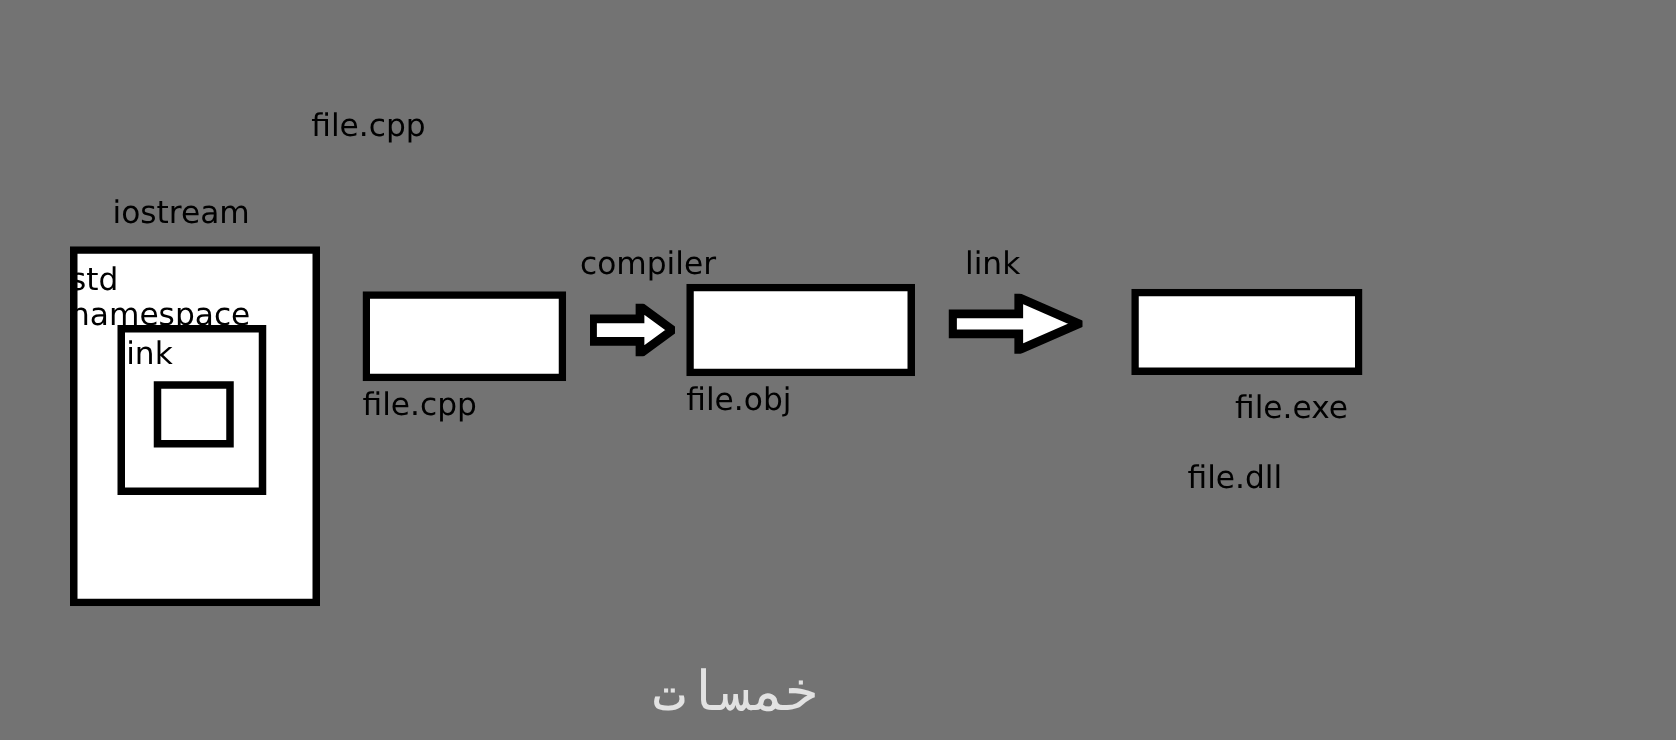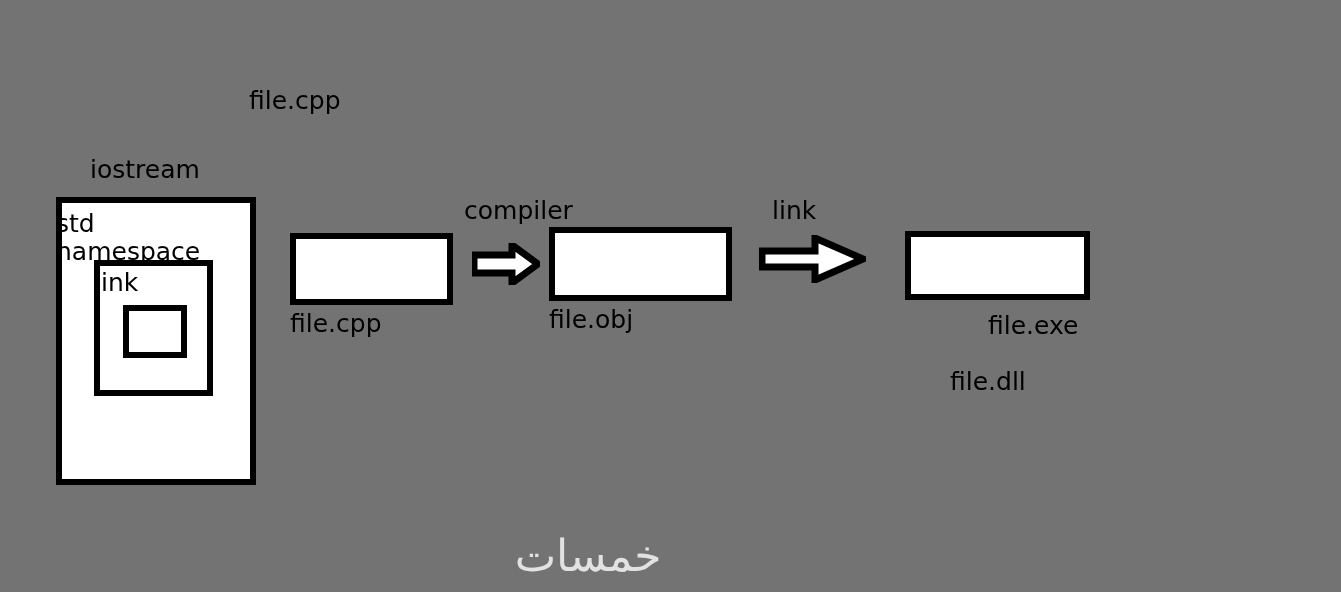--- a/index.html
+++ b/index.html
@@ -81,21 +81,21 @@
   #exe-label-2 { left: 950px; top: 367px; }
 
   
   #watermark {
     position: absolute;
     left: 0px;
     top: 532px;
     width: 1176px;
     text-align: center;
     color: #e2e2e2;
-    font-family: Liberation Serif, serif;
+    font-family: Liberation Mono, monospace;
     font-size: 44px;
     line-height: 50px;
     direction: rtl;
     white-space: pre;
     user-select: none;
   }
 </style>
 </head>
 <body>
 

